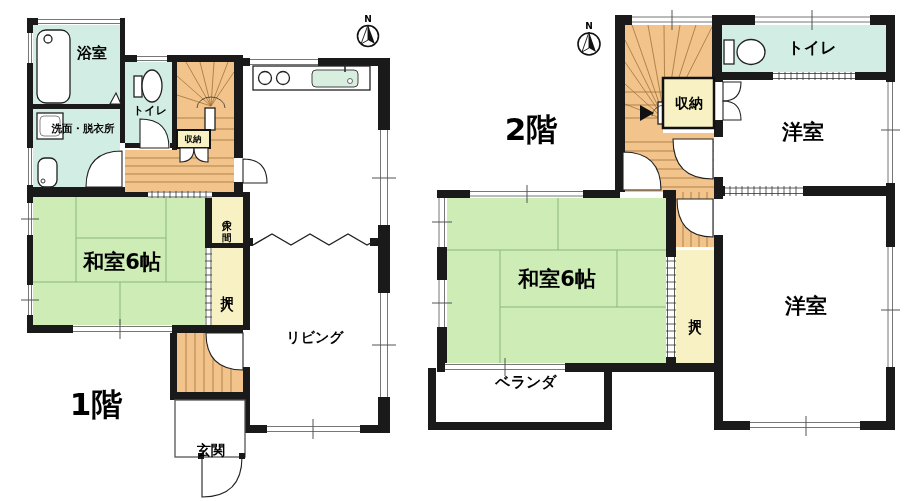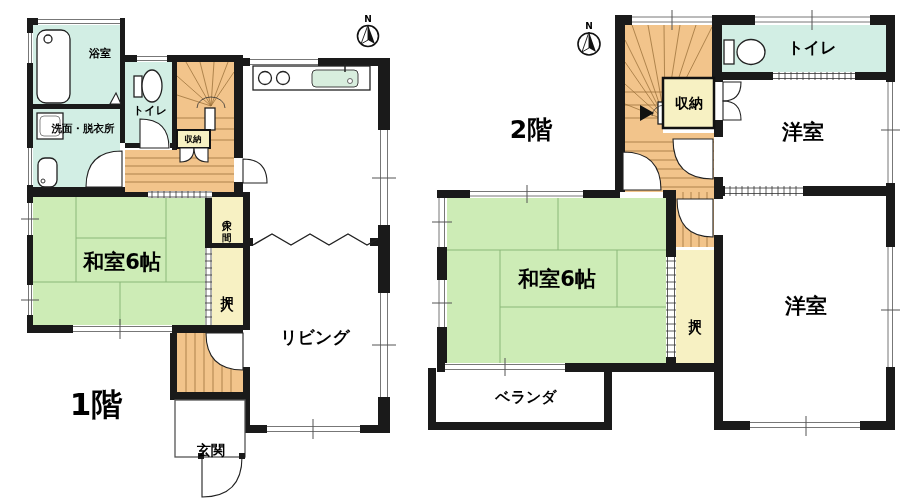--- a/index.html
+++ b/index.html
@@ -275,35 +275,35 @@
     </g>
 
     <g>
       <circle cx="589" cy="44" r="11" fill="#fff" stroke="#111" stroke-width="1.6"></circle>
       <polygon points="589,32 582,52 589,48" fill="#fff" stroke="#111" stroke-width="0.9"></polygon>
       <polygon points="589,32 596,52 589,48" fill="#111"></polygon>
     </g>
   </g>
 </svg>
 
-  <div class="lbl" style="left:100px;top:53px;font-size:11px">浴室</div>
+  <div class="lbl" style="left:92px;top:53px;font-size:15px">浴室</div>
   <div class="lbl" style="left:150px;top:110px;font-size:11px">トイレ</div>
   <div class="lbl" style="left:83px;top:128px;font-size:10.5px">洗面・脱衣所</div>
   <div class="lbl" style="left:193px;top:139px;font-size:8.5px">収納</div>
   <div class="lbl v" style="left:227px;top:220px;font-size:9.5px">床の間</div>
   <div class="lbl" style="left:122px;top:262px;font-size:21px">和室6帖</div>
   <div class="lbl v" style="left:227px;top:287px;font-size:13px">押入</div>
-  <div class="lbl" style="left:315px;top:337px;font-size:17px">リビング</div>
+  <div class="lbl" style="left:315px;top:337px;font-size:14px">リビング</div>
   <div class="lbl" style="left:211px;top:450px;font-size:14px">玄関</div>
   <div class="lbl" style="left:96px;top:404px;font-size:31px">1階</div>
 
   <div class="lbl" style="left:689px;top:103px;font-size:14px">収納</div>
   <div class="lbl" style="left:812px;top:48px;font-size:16px">トイレ</div>
   <div class="lbl" style="left:803px;top:132px;font-size:21px">洋室</div>
   <div class="lbl" style="left:557px;top:279px;font-size:21px">和室6帖</div>
   <div class="lbl v" style="left:695px;top:310px;font-size:13px">押入</div>
   <div class="lbl" style="left:806px;top:306px;font-size:21px">洋室</div>
-  <div class="lbl" style="left:526px;top:397px;font-size:15px">ベランダ</div>
-  <div class="lbl" style="left:531px;top:129px;font-size:25px">2階</div>
+  <div class="lbl" style="left:526px;top:382px;font-size:15px">ベランダ</div>
+  <div class="lbl" style="left:531px;top:129px;font-size:31px">2階</div>
 
   <div class="lbl" style="left:368px;top:19px;font-size:9px">N</div>
   <div class="lbl" style="left:589px;top:26px;font-size:9px">N</div>
 </div>
 
 </body></html>

